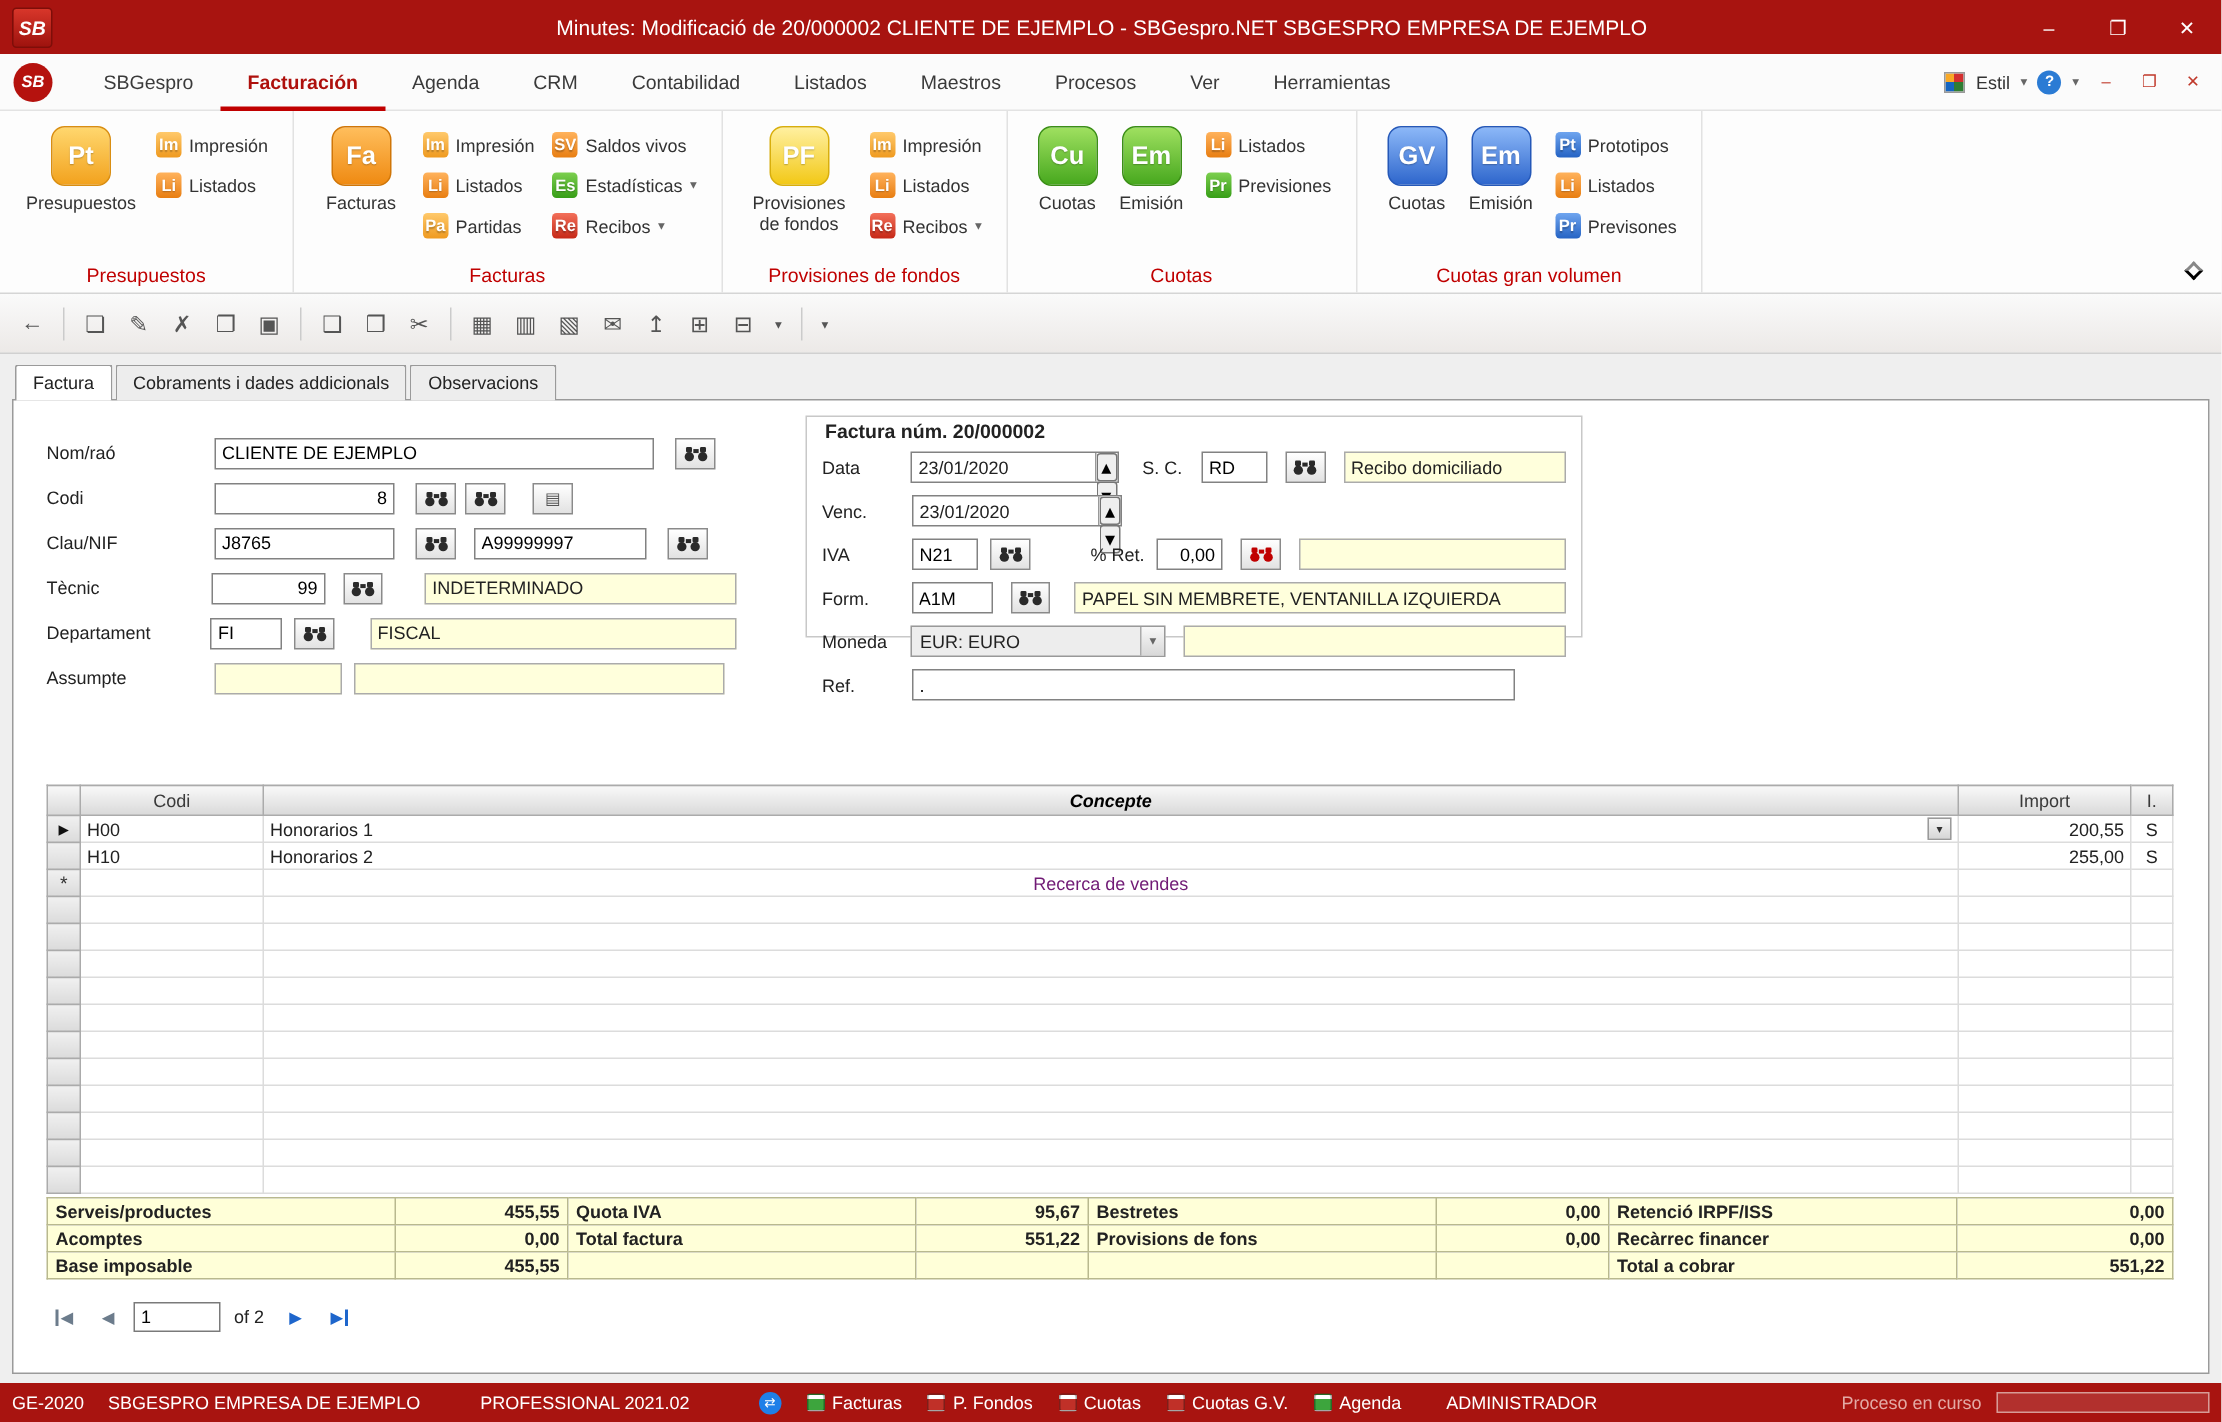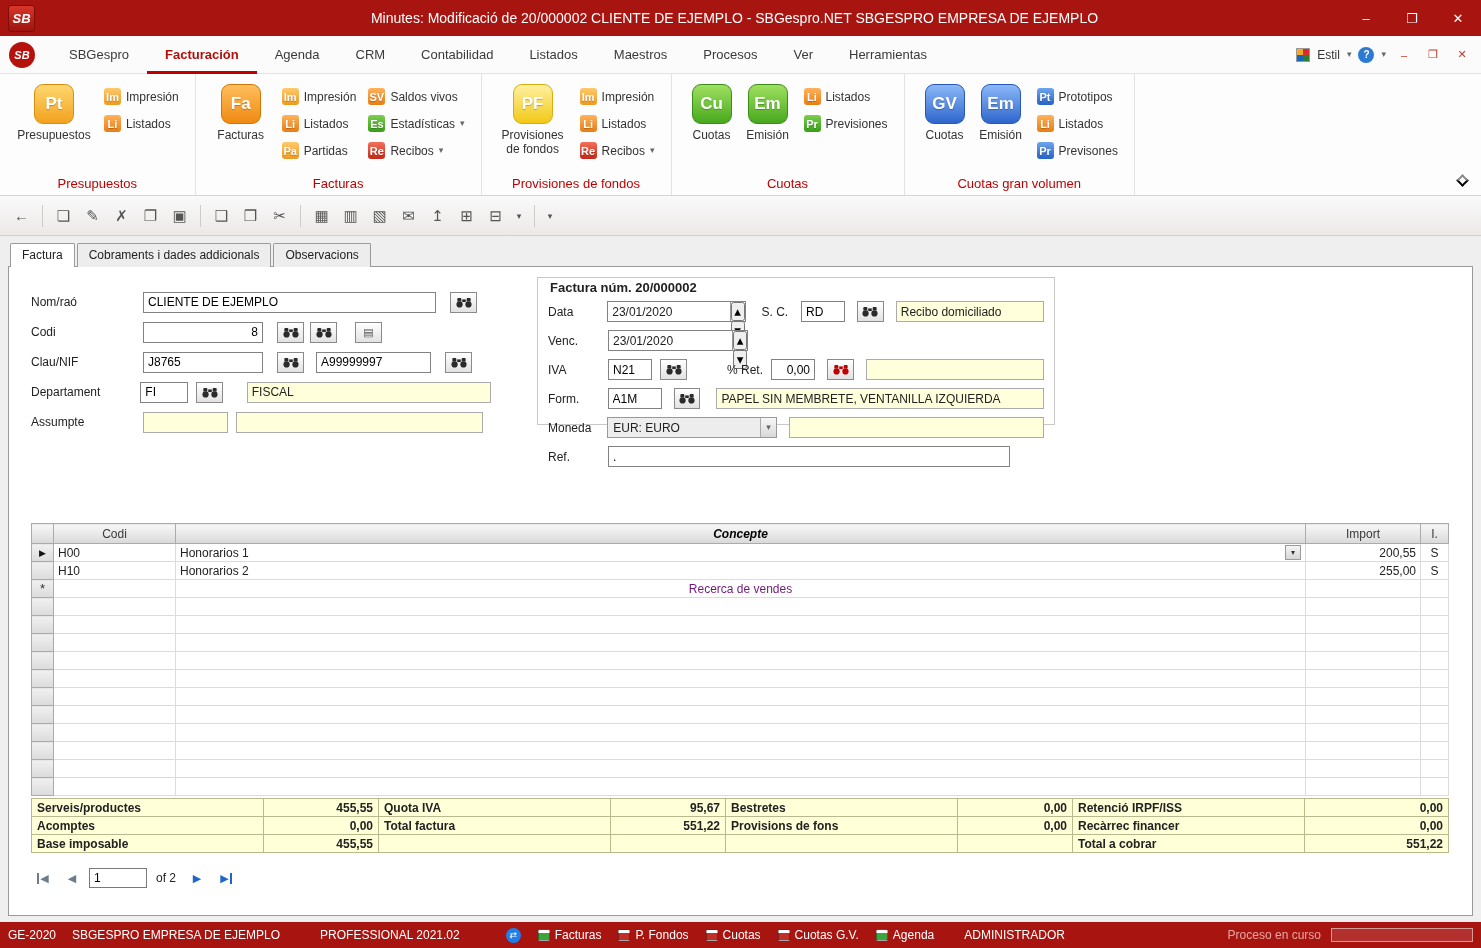--- a/index.html
+++ b/index.html
@@ -382,20 +382,30 @@
               <svg>
                 <use href="#binoc"></use>
               </svg>
             </button>
           <input class="tb" style="width: 115px; margin-left: 12px;" value="A99999997">
           <button class="lookup" style="margin-left:14px">
               <svg>
                 <use href="#binoc"></use>
               </svg>
             </button>
+        </div>
+        <div class="frow">
+          <span class="flabel">Tècnic</span>
+          <input class="tb right" style="width: 76px;" value="99">
+          <button class="lookup" style="margin-left:12px">
+              <svg>
+                <use href="#binoc"></use>
+              </svg>
+            </button>
+          <div class="ro" style="margin-left:28px;width:212px">INDETERMINADO</div>
         </div>
         <div class="frow">
           <span class="flabel">Departament</span>
           <input class="tb" style="width: 48px;" value="FI">
           <button class="lookup" style="margin-left:8px">
               <svg>
                 <use href="#binoc"></use>
               </svg>
             </button>
           <div class="ro" style="margin-left:24px;width:250px">FISCAL</div>

